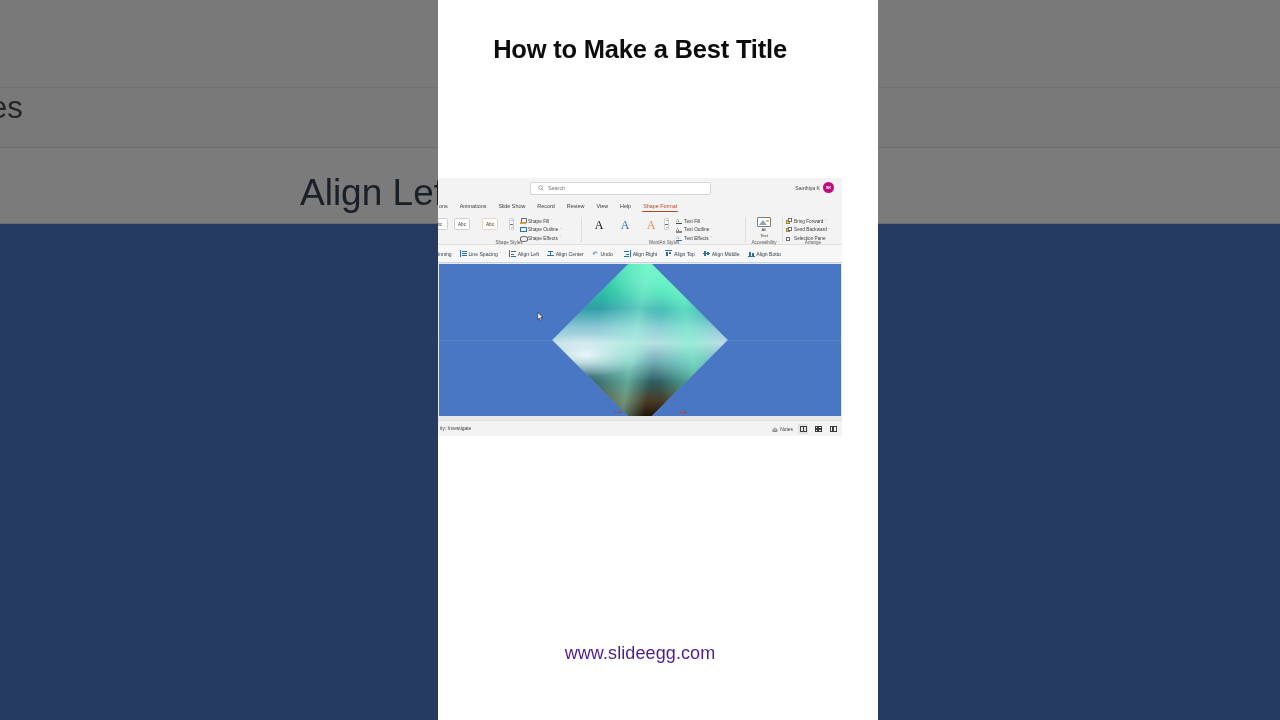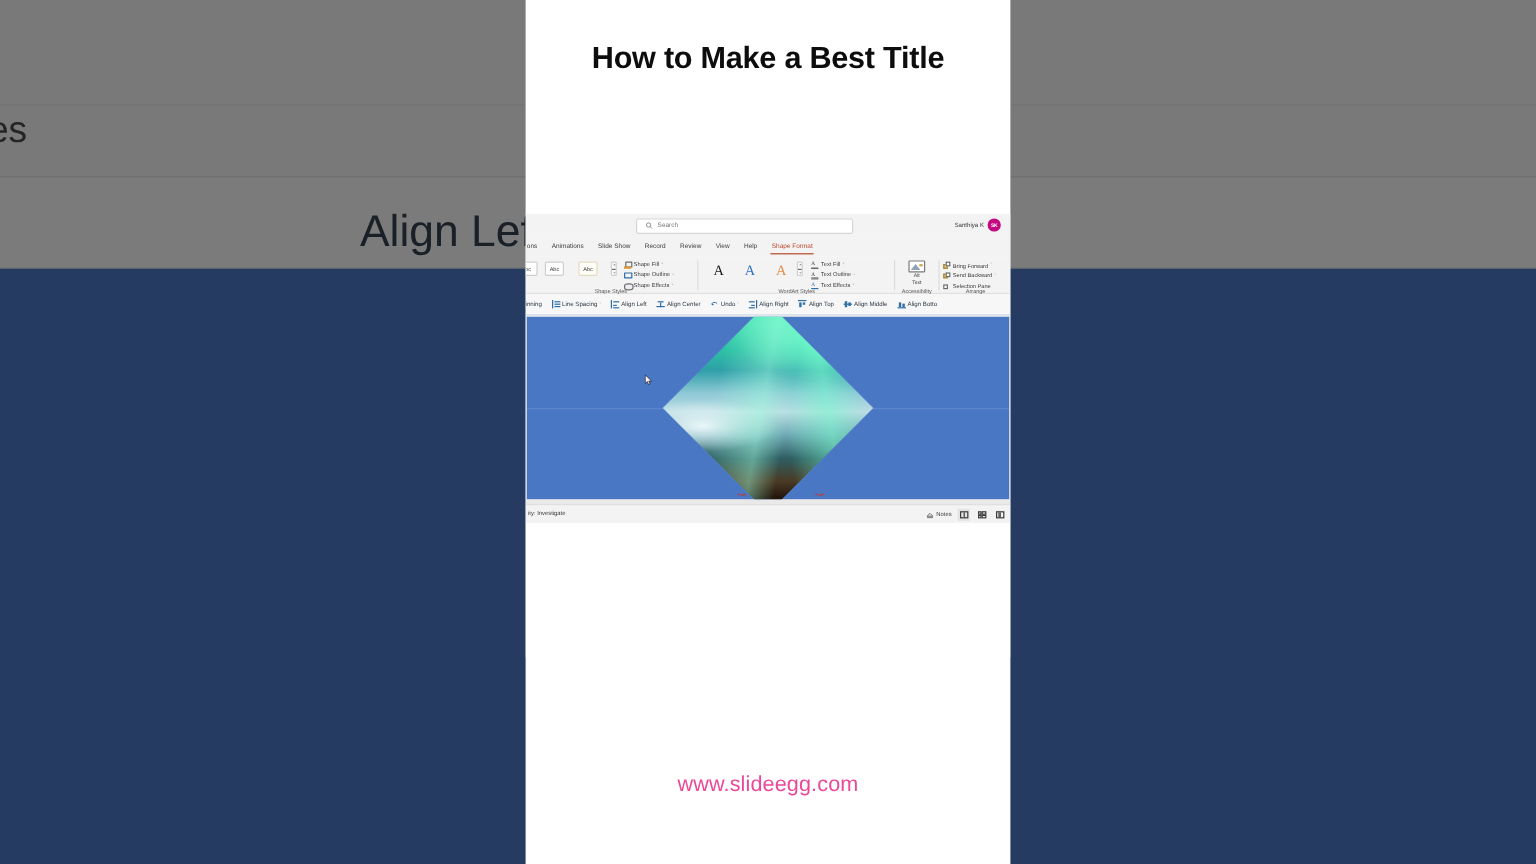--- a/index.html
+++ b/index.html
@@ -80,21 +80,21 @@
   }
   .bg-diamond::after {
     content:""; position:absolute; inset:0;
     background: linear-gradient(115deg, rgba(62,224,168,0.0) 40%, rgba(62,224,168,0.55) 75%, rgba(90,240,190,0.75) 100%);
   }
 
   
   .center-panel {
     position: absolute;
     left: 438px; top: 0;
-    width: 404px; height: 720px;
+    width: 440px; height: 720px;
     background: #ffffff;
     z-index: 60;
     overflow: hidden;
   }
 
   
   .title-block {
     position: absolute; left: 0; top: 34px; width: 404px;
     text-align: center;
     font-size: 25.5px;
@@ -103,21 +103,21 @@
     color: #0d0d0d;
     letter-spacing: -0.2px;
     padding: 0 8px;
   }
 
   
   .footer-url {
     position: absolute; left: 0; top: 643px; width: 404px;
     text-align: center;
     font-size: 18px;
-    color: #ec4899;
+    color: #4c1d95;
     letter-spacing: 0.1px;
   }
 
   
   .app {
     position: absolute;
     left: 0; top: 178px;
     width: 404px; height: 370px;
     background: #ffffff;
     overflow: hidden;

